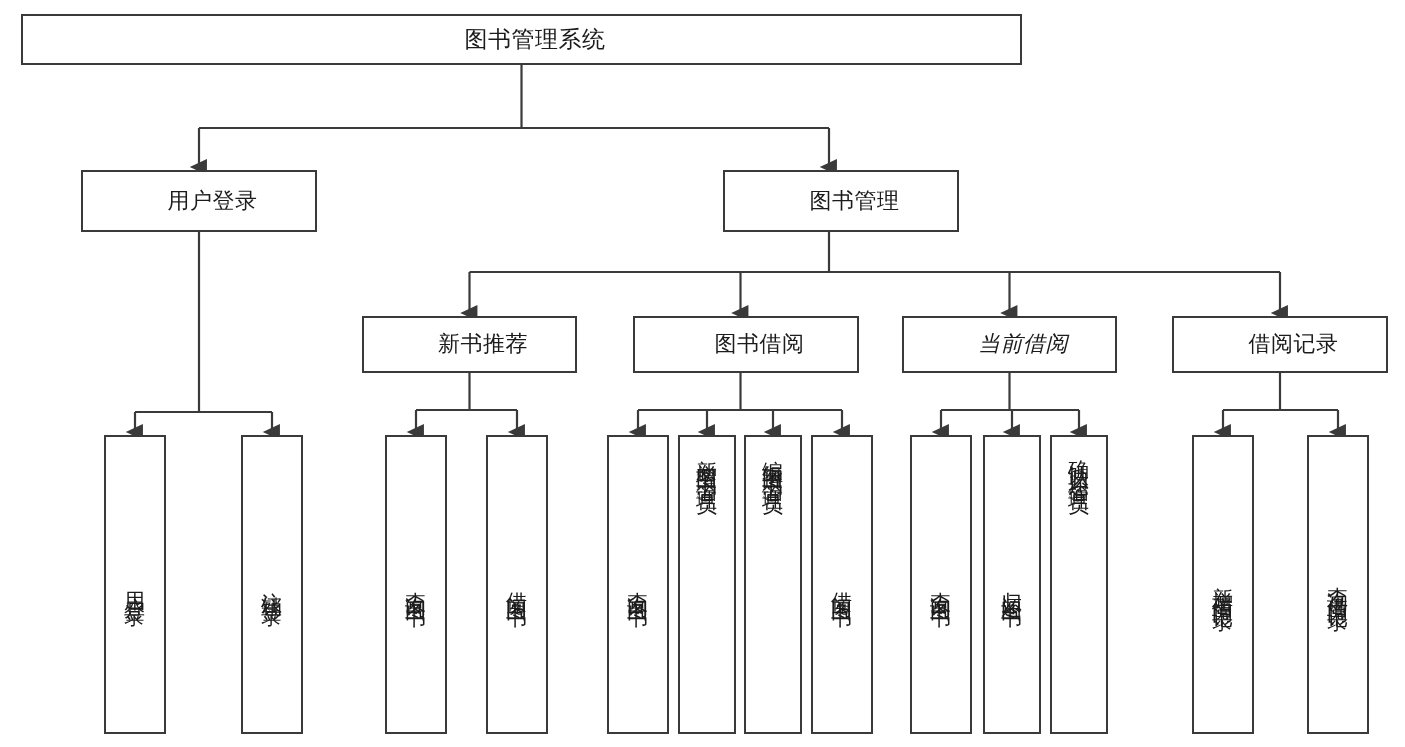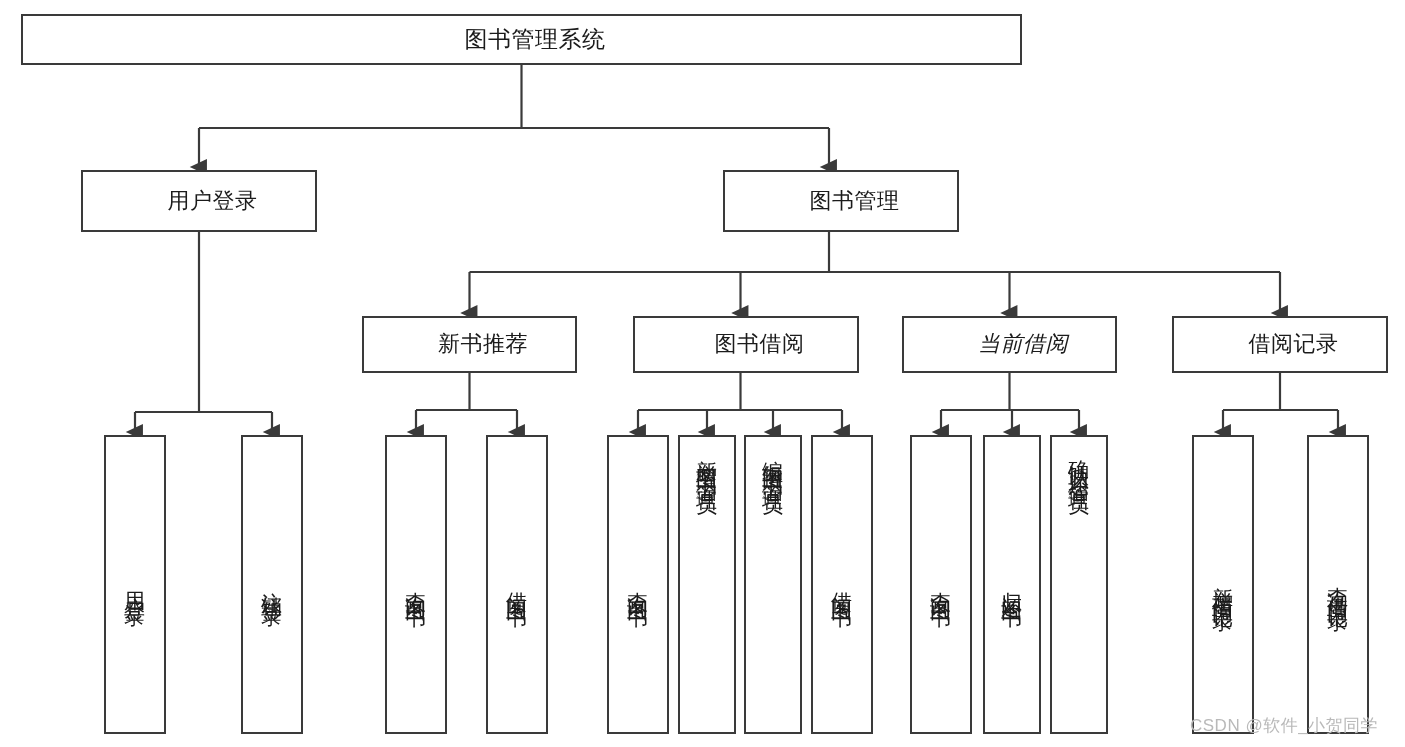--- a/index.html
+++ b/index.html
@@ -126,14 +126,13 @@
       <div class="node vert top" style="left: 1050px; top: 435px; width: 58px; height: 299px;">
         <span class="lbl">确认归还（管理员）</span>
       </div>
       <div class="node vert" style="left: 1192px; top: 435px; width: 62px; height: 299px;">
         <span class="lbl">新增借阅记录</span>
       </div>
       <div class="node vert" style="left: 1307px; top: 435px; width: 62px; height: 299px;">
         <span class="lbl">查询借阅记录</span>
       </div>
     </div>
-  <div class="watermark">CSDN @软件_小贺同学</div>
 </div>
 
 </body></html>

